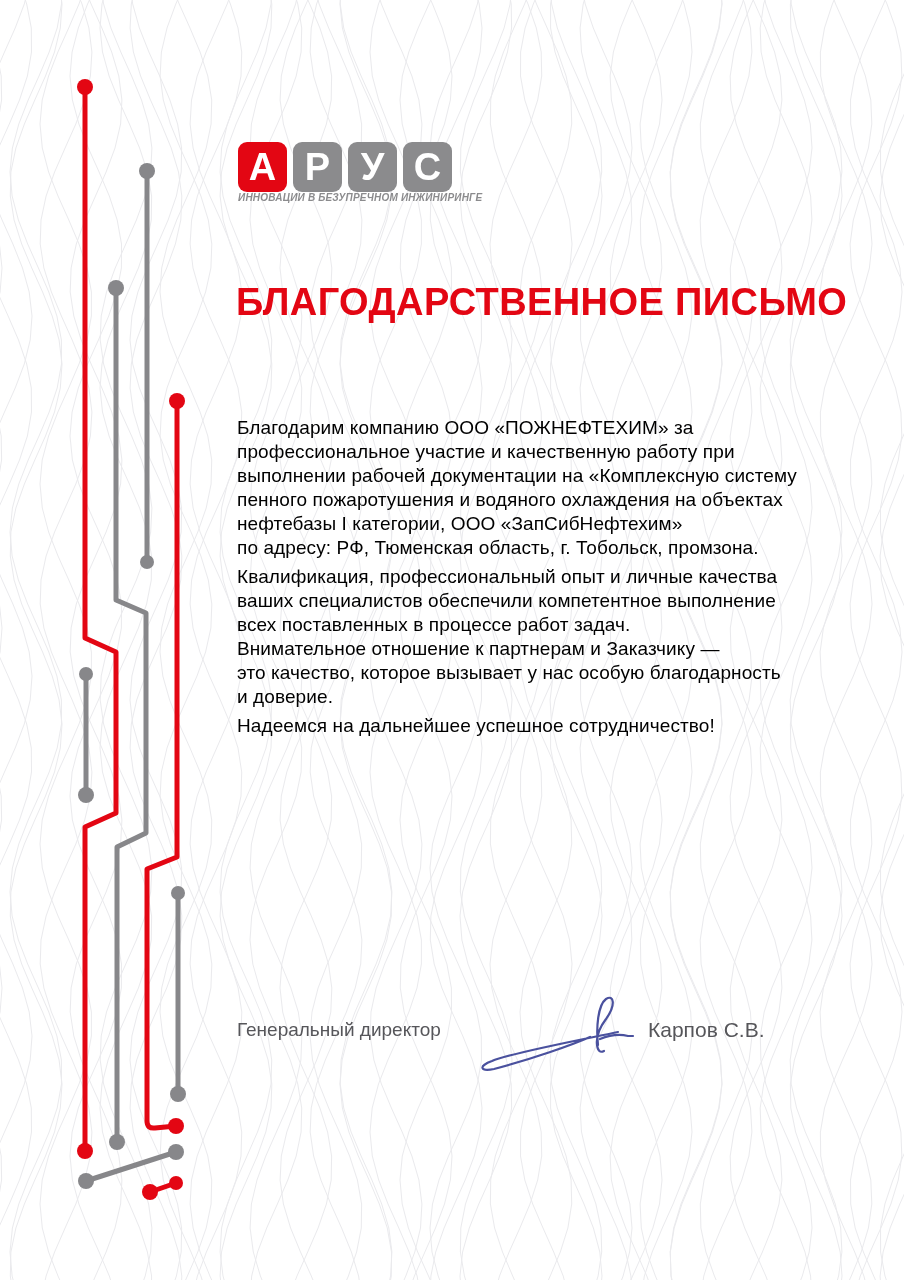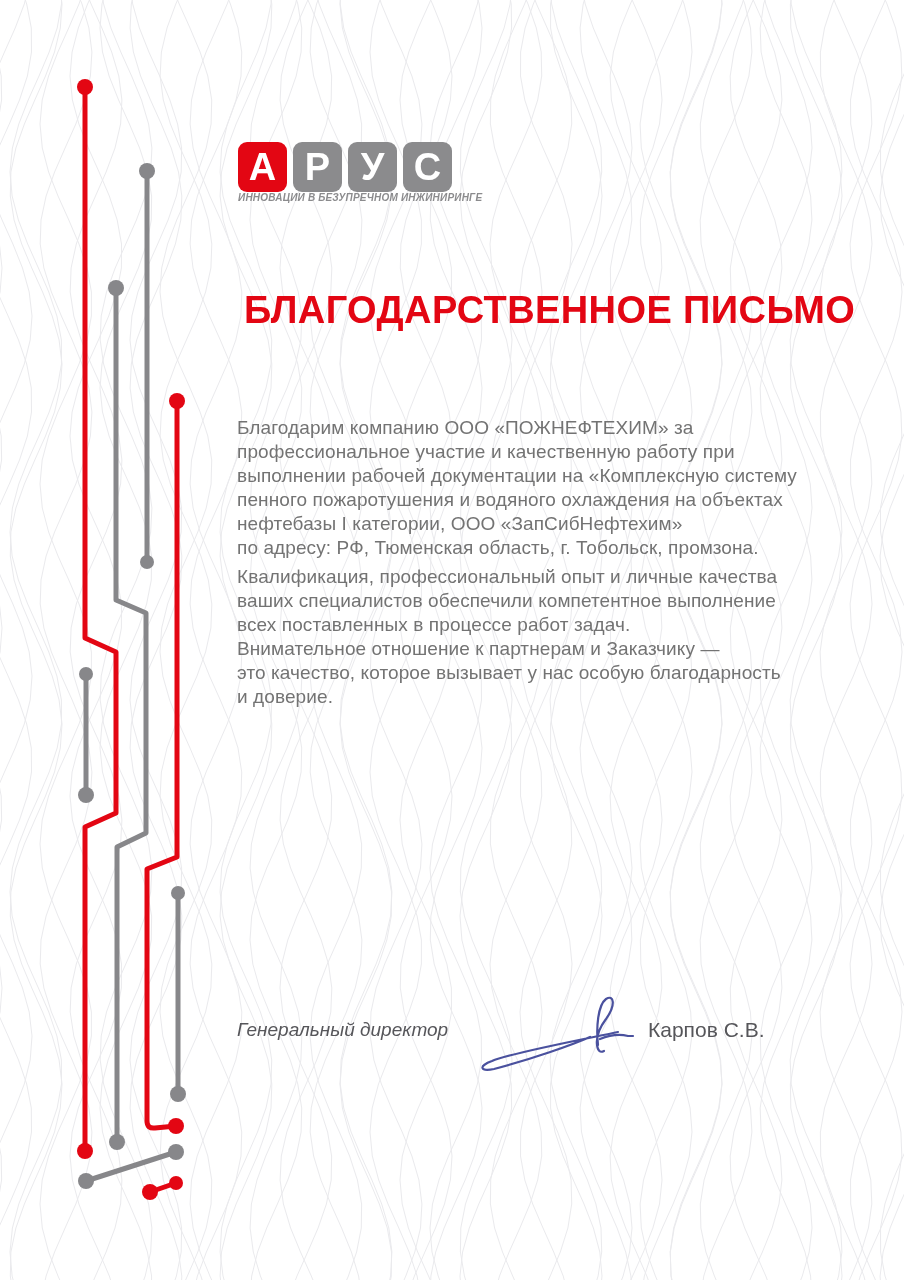--- a/index.html
+++ b/index.html
@@ -28,41 +28,41 @@
   }
   .tagline{
     color:#8b8b8d;
     font-size:10px;font-weight:bold;font-style:italic;
     letter-spacing:0.2px;
     white-space:nowrap;
   }
 
   .title{
     position:absolute;left:236px;top:283px;z-index:2;
-    margin:8px;
+    margin:0;
     color:#e30613;
     font-size:38px;font-weight:bold;line-height:38px;
     letter-spacing:0.4px;
     white-space:nowrap;
   }
 
   .body-text{
     position:absolute;left:237px;top:416px;width:640px;z-index:2;
-    color:#737373;
+    color:#000000;
     font-size:19px;line-height:24px;
     letter-spacing:0.1px;
   }
   .body-text p{
     margin:0 0 5px 0;
     white-space:pre-wrap;
   }
 
   .sig-label{
     position:absolute;left:237px;top:1018px;z-index:2;
-    color:#56565a;font-size:19px;line-height:24px;font-style:italic;
+    color:#56565a;font-size:19px;line-height:24px;
   }
   .sig-name{
     position:absolute;left:648px;top:1018px;z-index:2;
     color:#56565a;font-size:21px;line-height:24px;
   }
   .sig-ink{position:absolute;left:470px;top:975px;z-index:3;}
 </style>
 </head>
 <body>
 
@@ -200,20 +200,21 @@
 выполнении рабочей документации на «Комплексную систему
 пенного пожаротушения и водяного охлаждения на объектах
 нефтебазы I категории, ООО «ЗапСибНефтехим»
 по адресу: РФ, Тюменская область, г. Тобольск, промзона.</p>
     <p>Квалификация, профессиональный опыт и личные качества
 ваших специалистов обеспечили компетентное выполнение
 всех поставленных в процессе работ задач.
 Внимательное отношение к партнерам и Заказчику —
 это качество, которое вызывает у нас особую благодарность
 и доверие.</p>
+    <p>Надеемся на дальнейшее успешное сотрудничество!</p>
   </div>
 
   <div class="sig-label">Генеральный директор</div>
 
   <svg class="sig-ink" width="190" height="110" viewBox="0 0 190 110">
     <g fill="none" stroke="#4a519e" stroke-width="2.2" stroke-linecap="round">
       <path d="M148 57 C120 63 40 78 22 86 C8 91 10 97 24 94 C62 84 102 70 120 62"></path>
       <path d="M128 70 C126 52 128 30 136 24 C144 19 146 30 136 44 C130 52 126 62 127 70 C128 76 130 78 134 76"></path>
       <path d="M130 64 C140 60 150 59 158 61 L163 61"></path>
     </g>

